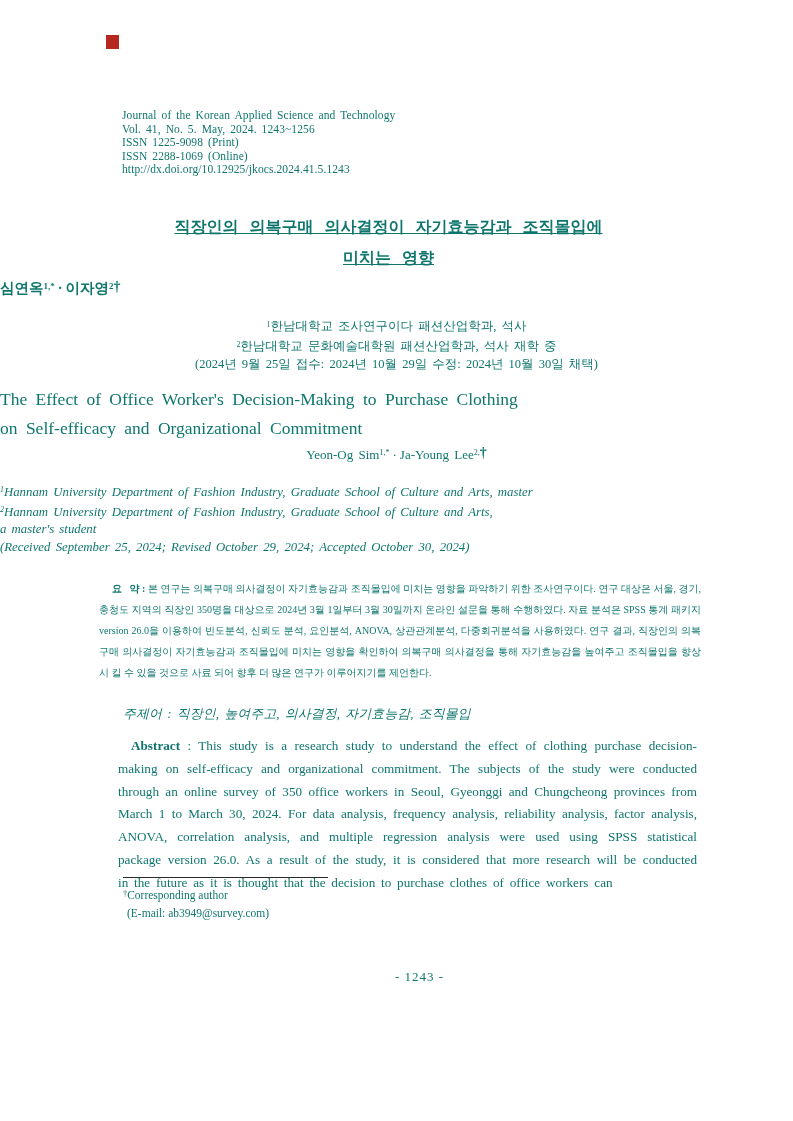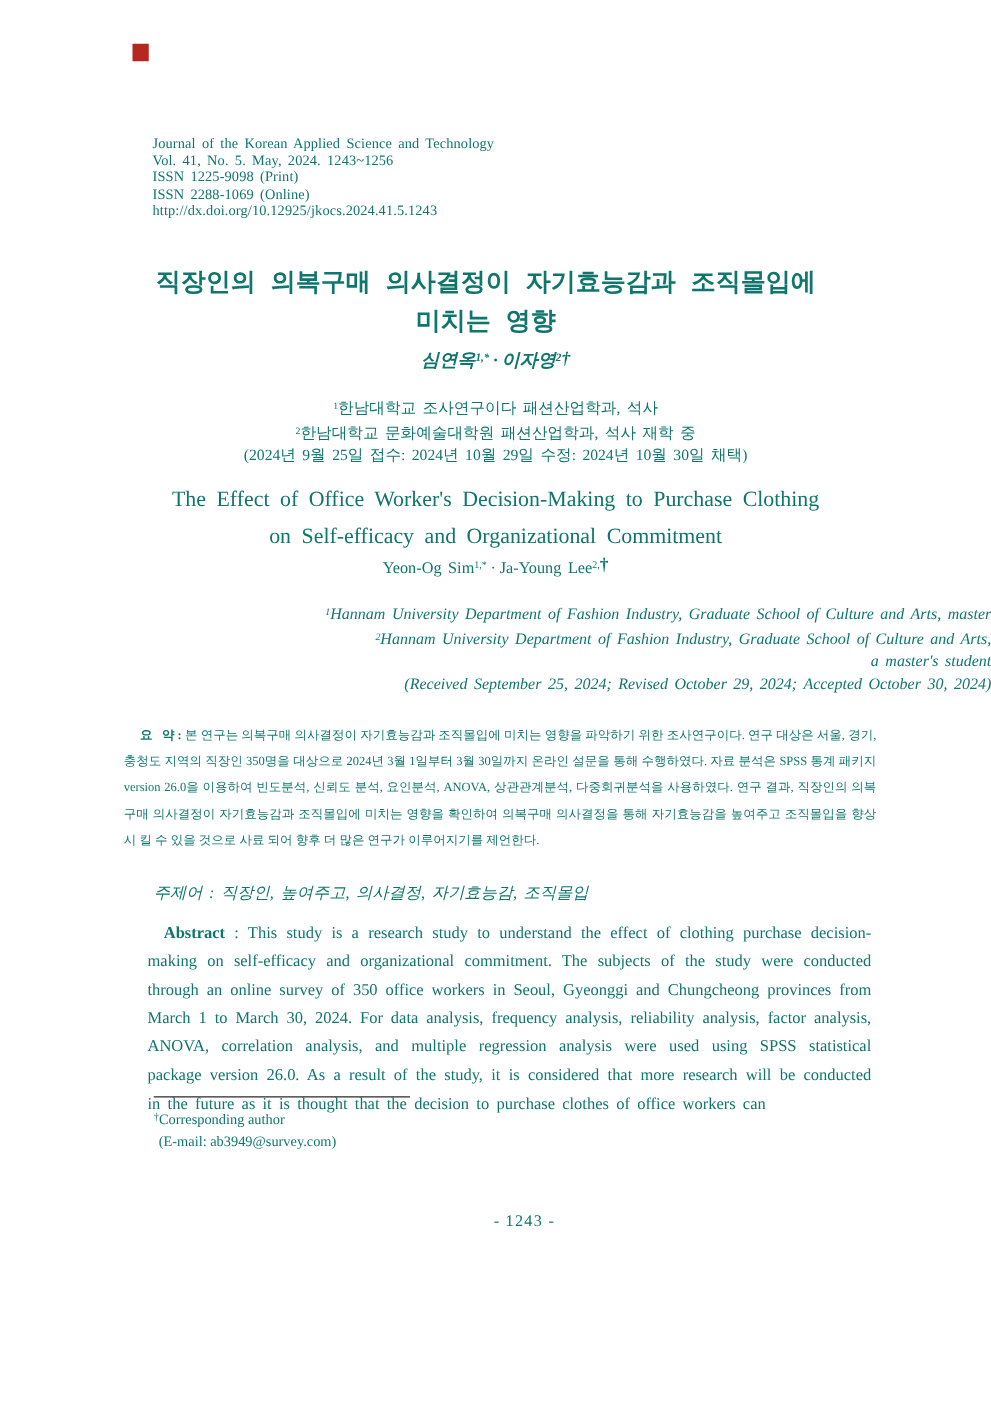--- a/index.html
+++ b/index.html
@@ -23,60 +23,59 @@
     left: 122px; top: 109px;
     font-size: 11.5px;
     line-height: 13.6px;
     word-spacing: 2px;
     letter-spacing: 0.1px;
   }
   .title-kr {
     position: absolute;
     left: 0; right: 16px; top: 211px;
     text-align: center;
-    font-size: 20px;
+    font-size: 16px;
     font-weight: bold;
     line-height: 31px;
     word-spacing: 7px;
+    text-decoration: underline;
   }
   .authors-kr {
     position: absolute;
     left: 0; right: 0; top: 279px;
-    text-align: center;
     font-size: 14.5px;
     font-weight: bold;
-    font-style: italic;
   }
   .affil-kr {
     position: absolute;
     left: 0; right: 0; top: 316px;
     text-align: center;
     font-size: 12.5px;
     line-height: 17.6px;
     word-spacing: 2px;
   }
   .title-en {
     position: absolute;
     left: 0; right: 0; top: 385px;
-    text-align: center;
+    text-align: left;
     font-size: 17.5px;
     line-height: 28.5px;
     word-spacing: 4px;
   }
   .authors-en {
     position: absolute;
     left: 0; right: 0; top: 445px;
     text-align: center;
     font-size: 13px;
     word-spacing: 2px;
   }
   .affil-en {
     position: absolute;
     left: 0; right: 0; top: 481px;
-    text-align: right;
+    text-align: left;
     font-style: italic;
     font-size: 12.8px;
     line-height: 17.6px;
     word-spacing: 2px;
   }
   .abstract-kr {
     position: absolute;
     left: 99px; width: 602px; top: 578px;
     font-size: 10px;
     line-height: 21px;

